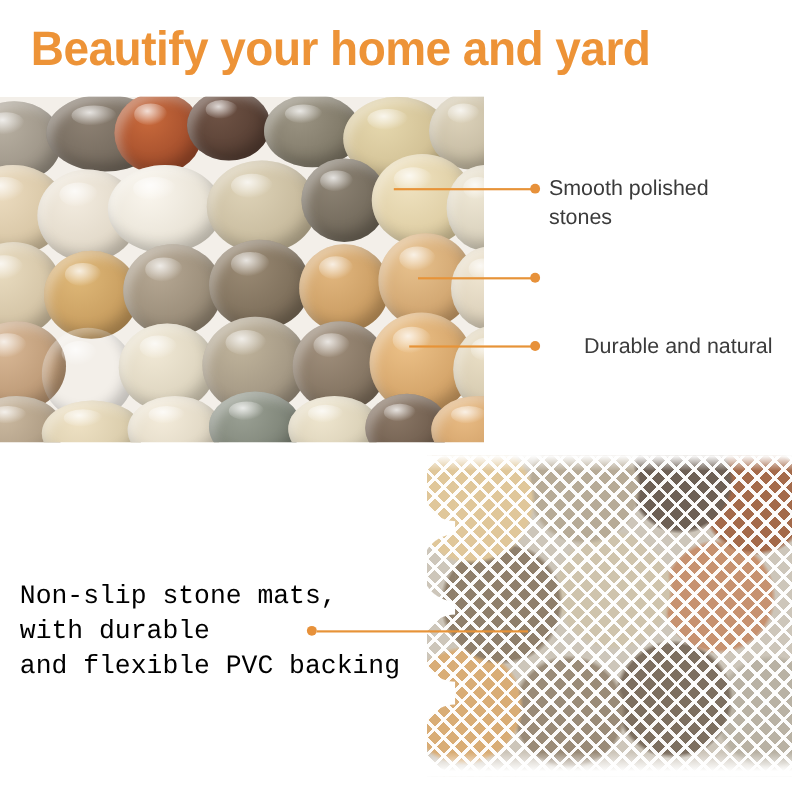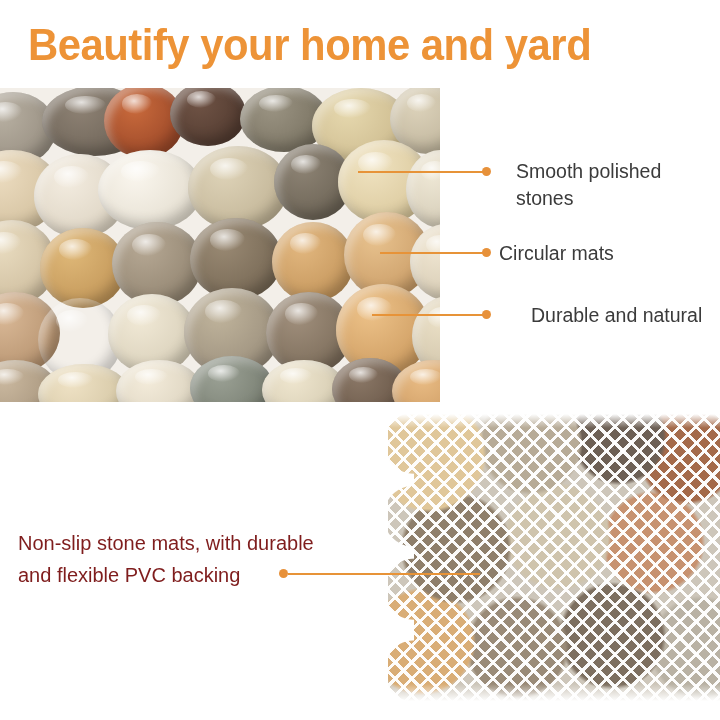--- a/index.html
+++ b/index.html
@@ -169,24 +169,24 @@
   .callout-text {
     position: absolute;
     font-family: "Liberation Sans", sans-serif;
     font-size: 19.5px;
     line-height: 27px;
     color: #3B3B3B;
     white-space: pre-line;
   }
   .caption-text {
     position: absolute;
-    font-family: Liberation Sans, sans-serif;
-    font-size: 20px;
+    font-family: Liberation Mono, monospace;
+    font-size: 24px;
     line-height: 32px;
-    color: #7f1d1d;
+    color: #000000;
     white-space: pre-line;
   }
 </style>
 </head>
 <body>
 
 <div id="canvas">
 
   <div class="headline">Beautify your home and yard</div>
 
@@ -236,26 +236,25 @@
   <div class="mat-photo">
     <div class="mat-base"></div>
     <div class="mat-grid"></div>
     <div class="mat-scallop-left"></div>
     <div class="mat-fade-top"></div>
     <div class="mat-fade-bottom"></div>
   </div>
 
   <div class="callout-line" style="left:358px; top:171px; width:128px;"></div>
   <div class="callout-dot" style="left:482px; top:167px;"></div>
-  <div class="callout-text" style="left:516px; top:158px; width:200px;">Smooth polished
+  <div class="callout-text" style="left:499px; top:158px; width:200px;">Smooth polished
 stones</div>
 
   <div class="callout-line" style="left:380px; top:252px; width:106px;"></div>
   <div class="callout-dot" style="left:482px; top:248px;"></div>
-  <div class="callout-text" style="left:499px; top:240px; width:200px;">Circular mats</div>
 
   <div class="callout-line" style="left:372px; top:314px; width:114px;"></div>
   <div class="callout-dot" style="left:482px; top:310px;"></div>
   <div class="callout-text" style="left:499px; top:302px; width:210px;margin-left:32px;">Durable and natural</div>
 
   <div class="caption-text" style="left:18px; top:527px; width:360px;">Non-slip stone mats, with durable
 and flexible PVC backing</div>
   <div class="callout-dot" style="left:279px; top:569px;"></div>
   <div class="callout-line" style="left:288px; top:573px; width:192px;"></div>
 

